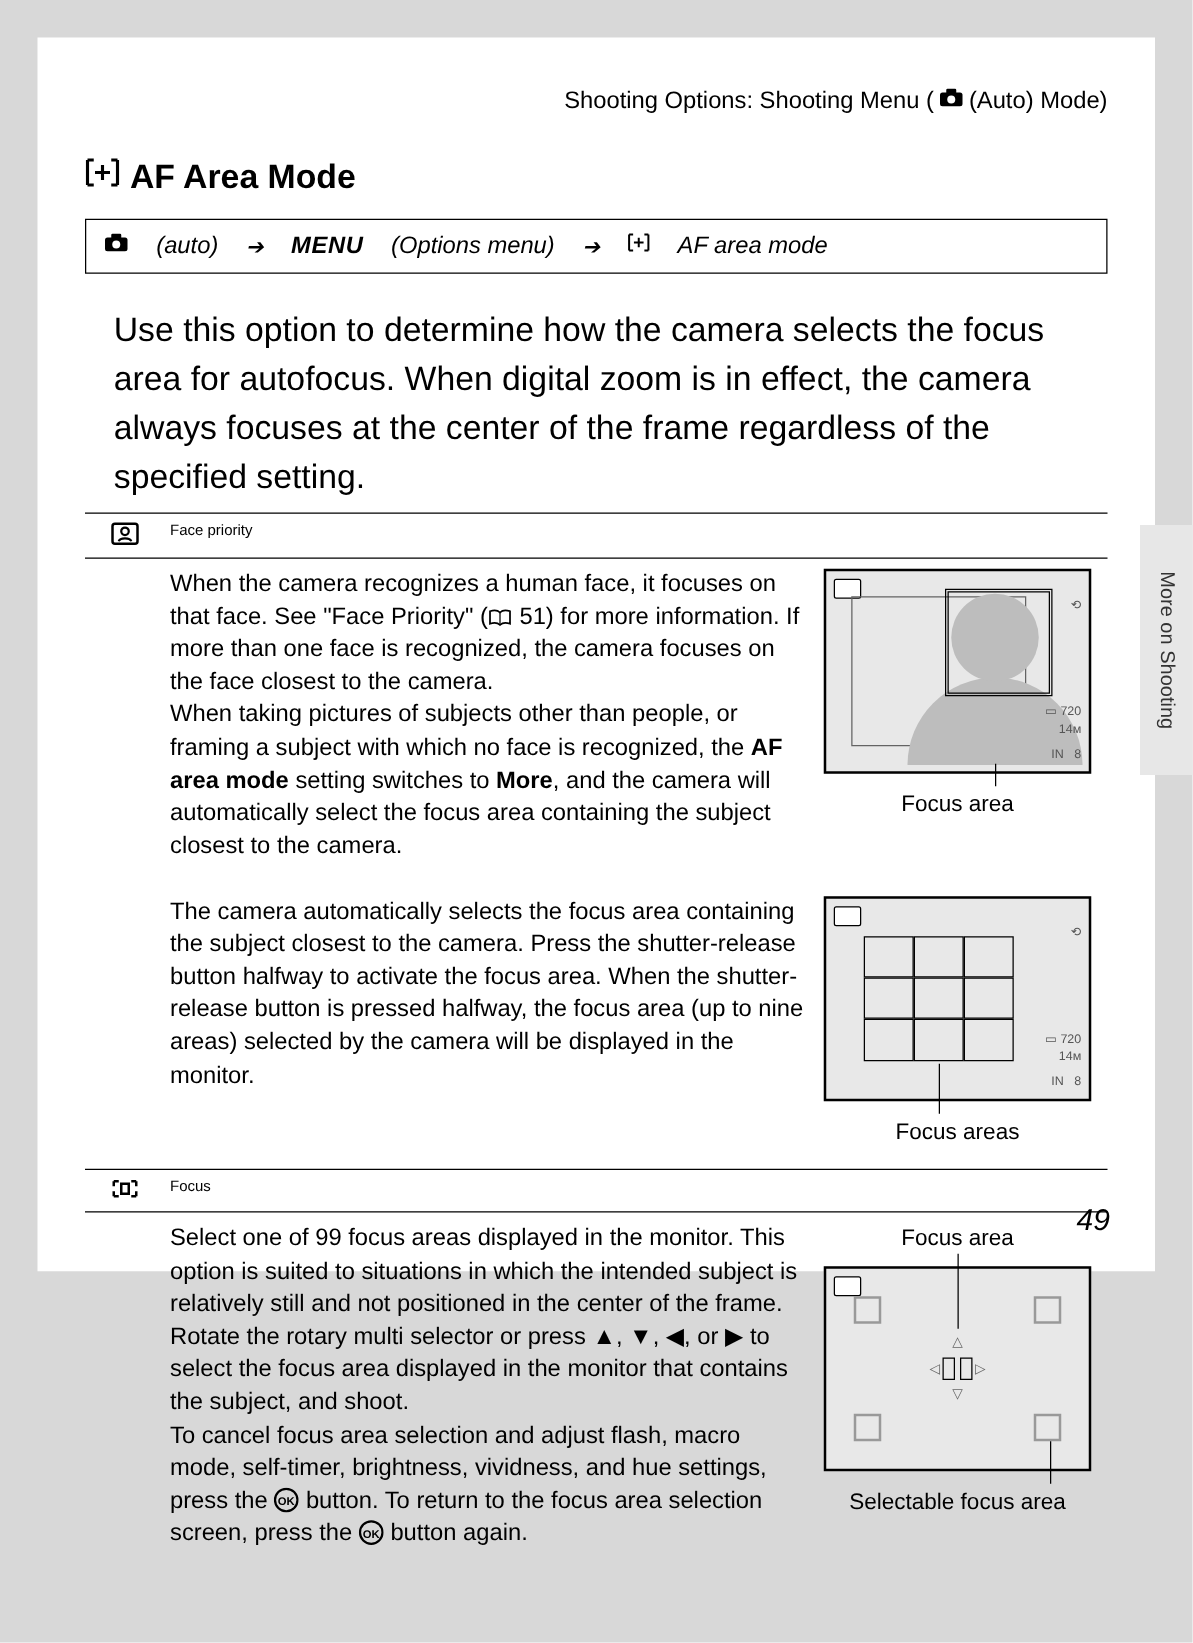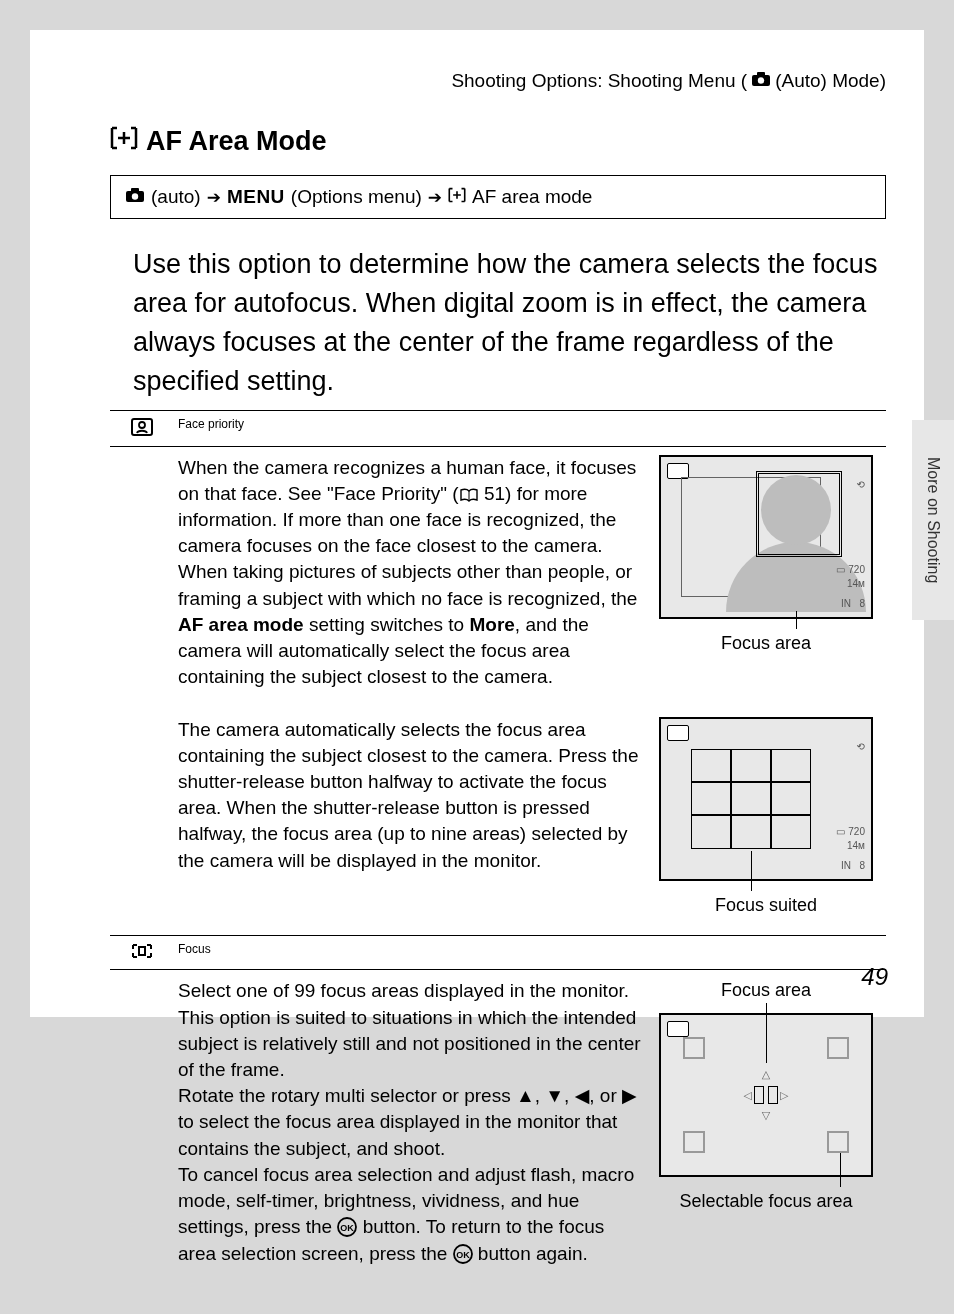--- a/index.html
+++ b/index.html
@@ -14,21 +14,21 @@
     box-sizing: border-box;
   }
   .page {
     position: absolute;
     left: 30px;
     top: 30px;
     width: 894px;
     height: 987px;
     background: #fff;
     box-sizing: border-box;
-    padding: 40px 38px 30px 80px;
+    padding: 40px 38px 30px 38px;
   }
   .header-line {
     text-align: right;
     font-size: 19px;
     margin-bottom: 34px;
     display:flex;
     justify-content:flex-end;
     align-items:center;
     gap:4px;
   }
@@ -44,22 +44,23 @@
     align-items:center;
     gap:8px;
   }
   .nav-box {
     border: 1px solid #000;
     padding: 10px 14px;
     font-size: 19px;
     margin-bottom: 26px;
     display:flex;
     align-items:center;
-    gap:6px;
+    gap:22px;
     flex-wrap:wrap;
+    font-style:italic;
   }
   .intro {
     font-size: 27px;
     line-height: 1.45;
     margin-bottom: 8px;
     margin-left: 23px;
   }
   table.settings {
     width: 100%;
     border-collapse: collapse;
@@ -313,21 +314,21 @@
                     <div></div>
                     <div></div>
                     <div></div>
                     <div></div>
                   </div>
               <div class="side-icons">⟲</div>
               <div class="side-icons-bot" style="bottom:26px;">▭ 720<br>14м</div>
               <div class="side-icons-bot">IN &nbsp; 8</div>
               <div class="callout-line" style="left:90px;bottom:-12px;width:1px;height:40px;"></div>
             </div>
-            <div class="fig-caption">Focus suited</div>
+            <div class="fig-caption">Focus areas</div>
           </div>
         </div>
       </td>
     </tr>
 
     <tr class="hdr">
       <td class="icon-cell">
         <svg width="24" height="18" viewBox="0 0 24 18">
               <path d="M3 3h4M3 3v4M21 3h-4M21 3v4M3 15h4M3 15v-4M21 15h-4M21 15v-4" stroke="#000" stroke-width="2" fill="none"></path>
               <rect x="9" y="5" width="6" height="8" fill="none" stroke="#000" stroke-width="2"></rect>

